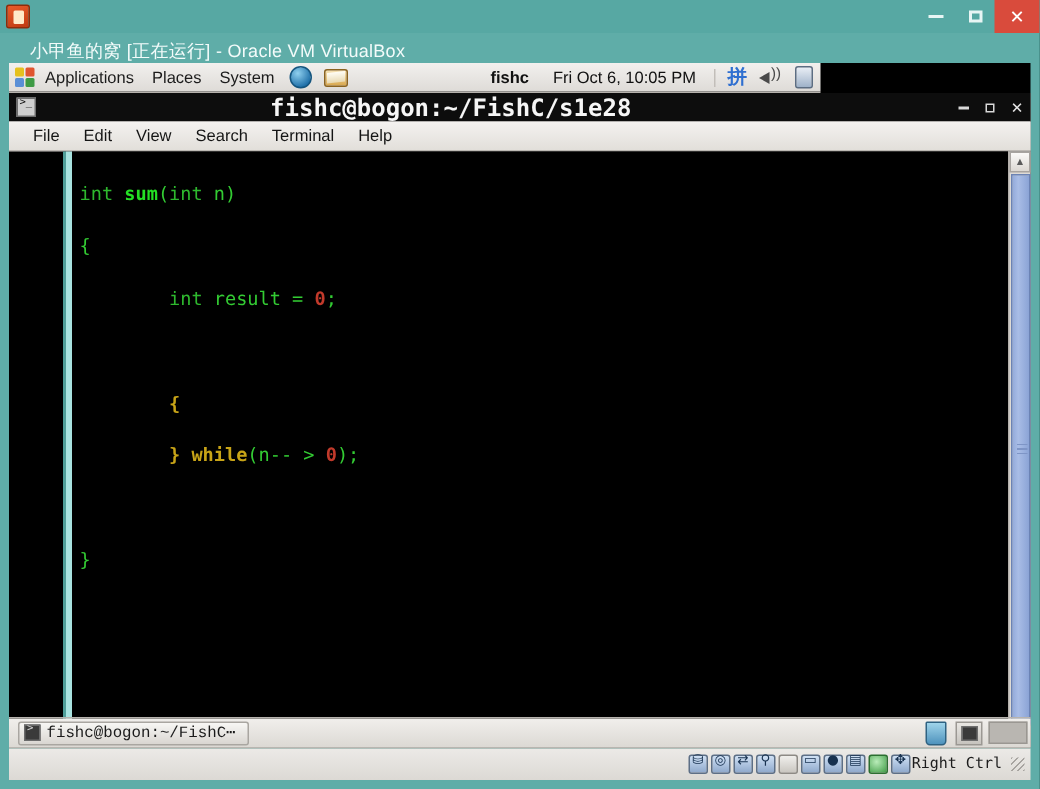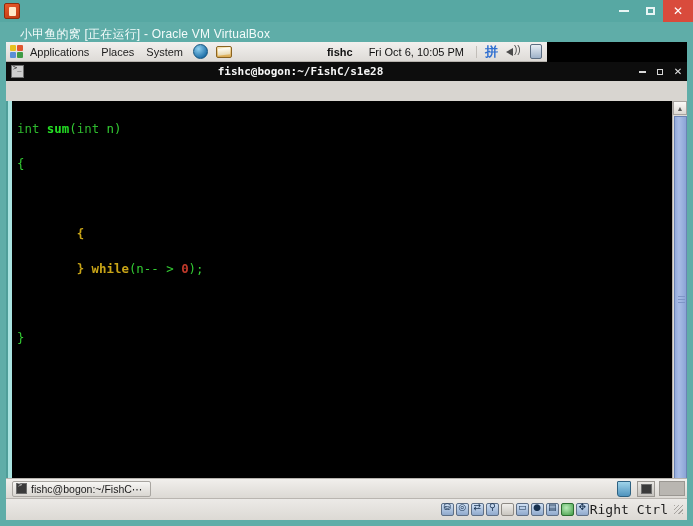--- a/index.html
+++ b/index.html
@@ -170,21 +170,21 @@
     width: 13px; height: 13px; margin-left: 5px;
     background: #cfcfcf; border: 1px solid #6e6e6e;
     position: relative;
   }
   #term-app-icon::after {
     content: ">_"; position: absolute; left:1px; top:-2px;
     font-size: 7px; color: #111; font-family:"DejaVu Sans Mono", monospace;
   }
   #term-title-text {
     flex: 1; text-align: center;
-    font-size: 11px; color: #f6f6f6; font-weight: bold;
+    font-size: 16px; color: #f6f6f6; font-weight: bold;
     font-family: "DejaVu Sans Mono", monospace;
     padding-right: 56px; white-space: nowrap;
   }
   .tw-ctl {
     width: 18px; height: 19px;
     display:flex; align-items:center; justify-content:center;
     color:#e8e8e8; font-size:10px;
   }
   .twc-min { width:7px;height:2px;background:#d8d8d8; }
   .twc-max { width:6px;height:6px;border:1px solid #d8d8d8; }
@@ -200,20 +200,21 @@
     font-size: 11px; color: #151515;
     padding: 0 8px; line-height: 20px; white-space: nowrap;
   }
 
   
   #term-body {
     position: absolute; left: 0; top: 39px;
     width: 681px; height: 397px;
     background: #000;
     display: flex;
+    padding-left: 36px;
   }
   #term-left-strip {
     width: 6px; height: 100%;
     background: linear-gradient(90deg,#4f9e99 0 2px, #a9e3e0 2px 6px);
     flex: 0 0 6px;
   }
   #term-text-area {
     flex: 1;
     position: relative;
     background: #000;
@@ -296,36 +297,36 @@
   }
   .vb-sicon.glyph::after {
     content: attr(data-g);
     position: absolute; left: 0; right: 0; top: -2px;
     text-align: center; font-size: 9px; color: #17314f;
     font-family: "DejaVu Sans", sans-serif;
   }
   .vb-sicon.grey { background: linear-gradient(#f0efec,#c9c6c0); border-color:#8d8a85; }
   .vb-sicon.green { background: radial-gradient(circle at 40% 35%, #b9ecb9, #3f9b45); border-color:#2c6e31; }
   #vbox-hostkey {
-    font-size: 13px; color: #1d1d1d; margin-left: 1px;
+    font-size: 10px; color: #1d1d1d; margin-left: 1px;
     font-family: "DejaVu Sans Mono", monospace;
     white-space: nowrap;
   }
   #vbox-grip {
     width: 9px; height: 9px; margin-left: 6px;
     background: repeating-linear-gradient(135deg,#a7a4a0 0 1px, transparent 1px 3px);
   }
 
   
   #guest-taskbar {
     position: absolute; left: 6px; top: 478px;
     width: 681px; height: 20px;
     background: linear-gradient(#f1efec,#dcd9d4);
     border-top: 1px solid #b7b3ae;
-    display: flex; align-items: center; padding-left: 6px;
+    display: flex; align-items: center; padding-left: 6px; font-family: Liberation Mono, monospace;
   }
   #tasklist-item {
     height: 16px;
     display: flex; align-items: center;
     padding: 0 8px 0 3px;
     background: linear-gradient(#f7f6f4,#d9d6d1);
     border: 1px solid #a9a6a1;
     border-radius: 2px;
   }
   #tasklist-item .ti-icon {
@@ -414,29 +415,38 @@
             <span class="twc-min"></span>
           </div>
         <div class="tw-ctl">
             <span class="twc-max"></span>
           </div>
         <div class="tw-ctl">
             <span>✕</span>
           </div>
       </div>
 
+      <div id="term-menubar">
+        <div class="tmi">File</div>
+        <div class="tmi">Edit</div>
+        <div class="tmi">View</div>
+        <div class="tmi">Search</div>
+        <div class="tmi">Terminal</div>
+        <div class="tmi">Help</div>
+      </div>
 
       <div id="term-body">
         <div id="term-left-strip"></div>
 
         <div id="term-text-area">
 
           <div id="code">
 <div class="ln"><span class="c-type">int</span> <span class="c-fn">sum</span><span class="c-punct">(</span><span class="c-type">int</span> <span class="c-plain">n</span><span class="c-punct">)</span></div>
 <div class="ln"><span class="c-plain">{</span></div>
+<div class="ln"><span class="c-type">        int</span> <span class="c-plain">result = </span><span class="c-num">0</span><span class="c-plain">;</span></div>
 <div class="ln">&nbsp;</div>
 <div class="ln"><span class="c-kw">        {</span></div>
 <div class="ln"><span class="c-kw">        } while</span><span class="c-plain">(n-- &gt; </span><span class="c-num">0</span><span class="c-plain">);</span></div>
 <div class="ln">&nbsp;</div>
 <div class="ln"><span class="c-plain">}</span></div>
 
 
 
 
 

